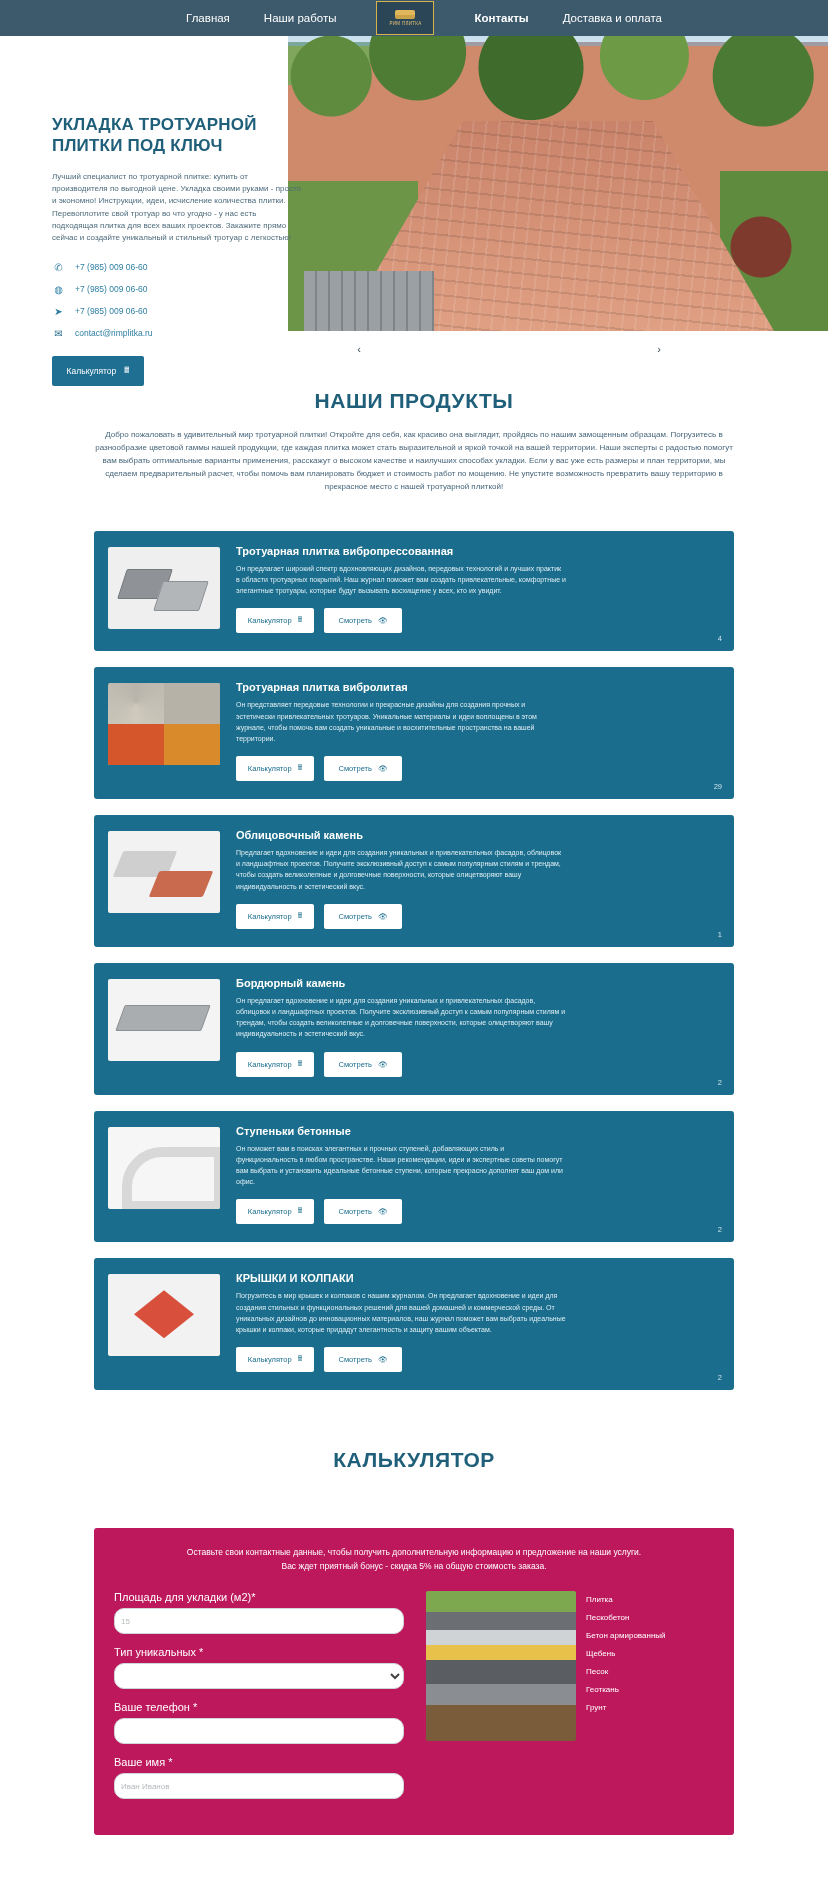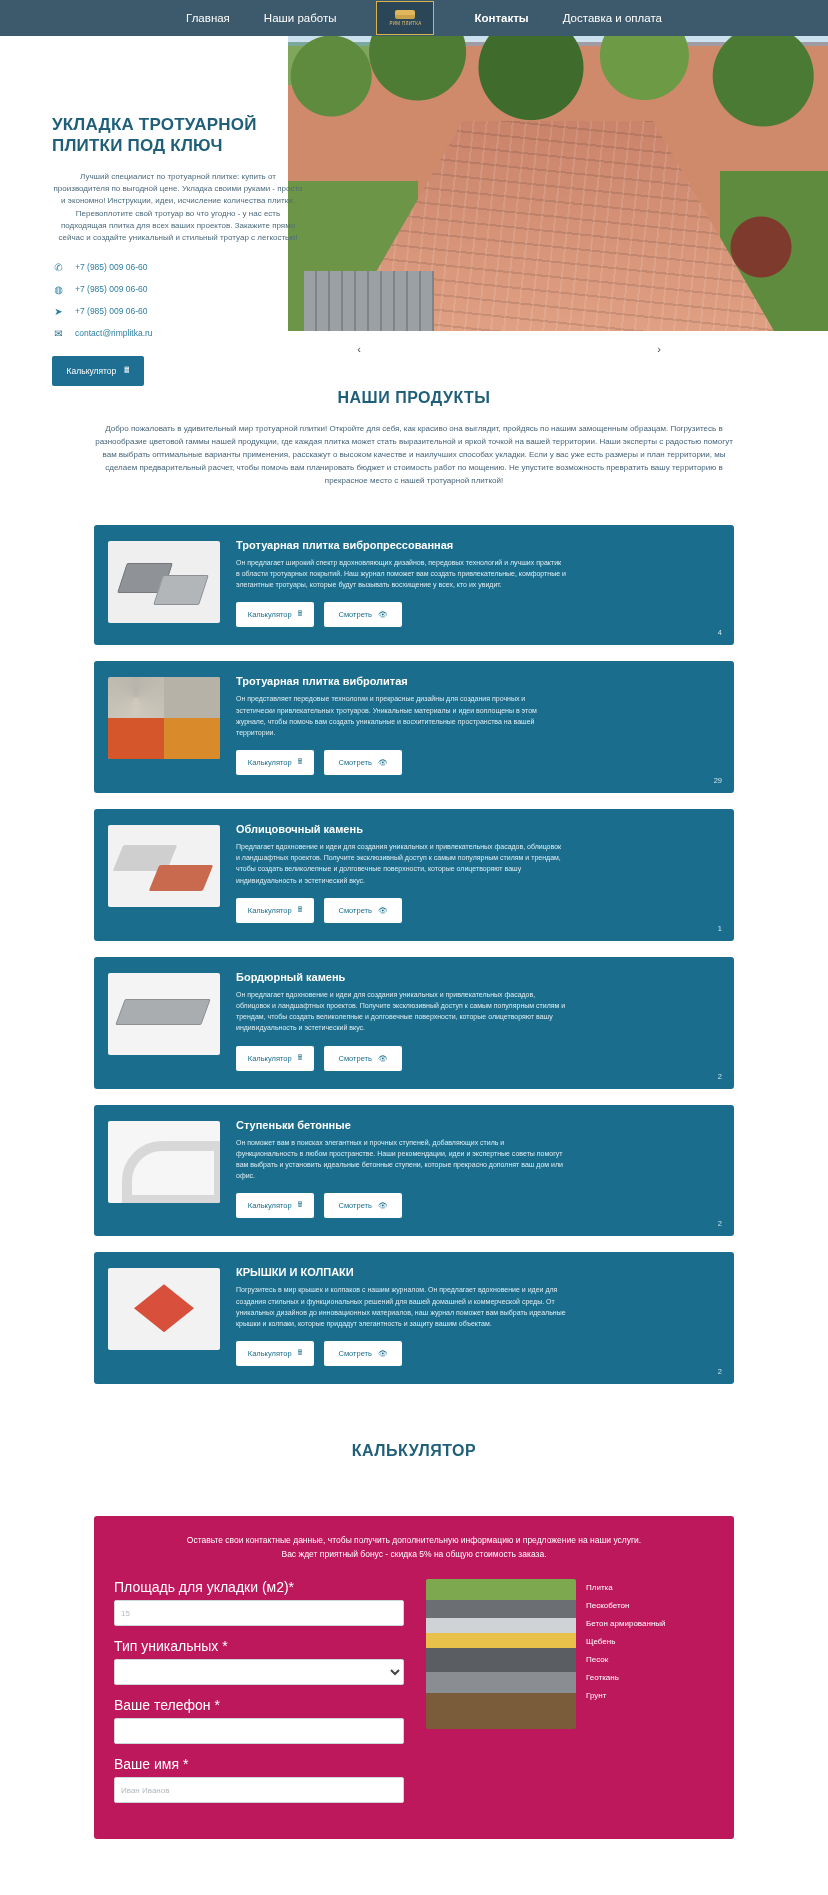--- a/index.html
+++ b/index.html
@@ -98,41 +98,41 @@
   }
   .dot { width: 5px; height: 5px; border-radius: 50%; background: rgba(255,255,255,.65); }
   .dot.active { background: #ffffff; }
 
   .hero-text { position: absolute; left: 52px; top: 78px; width: 252px; }
   .hero-title {
     font-size: 17px; line-height: 1.25; font-weight: bold;
     color: #1f5f7a; letter-spacing: .2px; text-transform: uppercase;
   }
   .hero-desc {
-    margin-top: 14px; font-size: 8px; line-height: 1.55; color: #4d6b7c; text-align: center;
+    margin-top: 14px; font-size: 8px; line-height: 1.55; color: #4d6b7c;
   }
   .contacts { margin-top: 16px; display: flex; flex-direction: column; gap: 9px; }
   .contact-row { display: flex; align-items: center; gap: 10px; font-size: 8.5px; color: #2e7fa3; }
   .c-ico {
     width: 13px; height: 13px; flex: 0 0 13px;
     display: flex; align-items: center; justify-content: center;
     color: #2e7fa3; font-size: 10px;
   }
   .c-ico.mail { color:#2a6f8e; }
   .hero-btn {
     margin-top: 16px;
     display: inline-flex; align-items: center; gap: 8px;
     background: #1f6f92; color: #fff; font-size: 8.5px;
     padding: 8px 14px; border: none; border-radius: 2px; cursor: pointer;
     width: 92px; justify-content: center;
   }
 
   
   .section-title {
-    text-align: center; font-size: 16px; font-weight: bold;
+    text-align: center; font-size: 21px; font-weight: bold;
     color: #1f5f7a; letter-spacing: .5px; text-transform: uppercase;
     margin-top: 58px;
   }
   .section-lead {
     margin: 16px auto 0; width: 640px; text-align: center;
     font-size: 8px; line-height: 1.62; color: #46657a;
   }
   .cards { margin-top: 37px; display: flex; flex-direction: column; gap: 16px; }
   .card {
     position: relative;
@@ -194,23 +194,23 @@
     background: #be185d; border-radius: 3px;
     padding: 18px 20px 24px;
   }
   .calc-intro {
     width: 470px; margin: 0 auto; text-align: center;
     color: #ffffff; font-size: 8.5px; line-height: 1.6;
   }
   .calc-grid { margin-top: 18px; display: flex; gap: 22px; }
   .calc-form { flex: 0 0 290px; }
   .field { margin-bottom: 12px; }
-  .field label { display: block; font-size: 14px; color: #ffffff; margin-bottom: 5px; }
+  .field label { display: block; font-size: 11px; color: #ffffff; margin-bottom: 5px; }
   .field input, .field select {
-    width: 100%; height: 20px; border: 1px solid #cfd6da; border-radius: 2px;
+    width: 100%; height: 20px; border: 1px solid #cfd6da; border-radius: 10px;
     background: #ffffff; font-size: 8px; color: #444; padding: 12px 6px;
     font-family: "Liberation Sans", sans-serif;
   }
   .field input::placeholder { color: #b4b9bc; }
   .calc-figure { flex: 1; position: relative; }
   .fig-img {
     width: 150px; height: 150px; position: relative; overflow: hidden; border-radius: 2px;
     background: linear-gradient(to bottom,
       #7da84f 0 14%, #6b6f73 14% 26%, #cfd3d6 26% 36%,
       #e8c14a 36% 46%, #5a5e62 46% 62%, #8a8e92 62% 76%, #7a5b3a 76% 100%);

